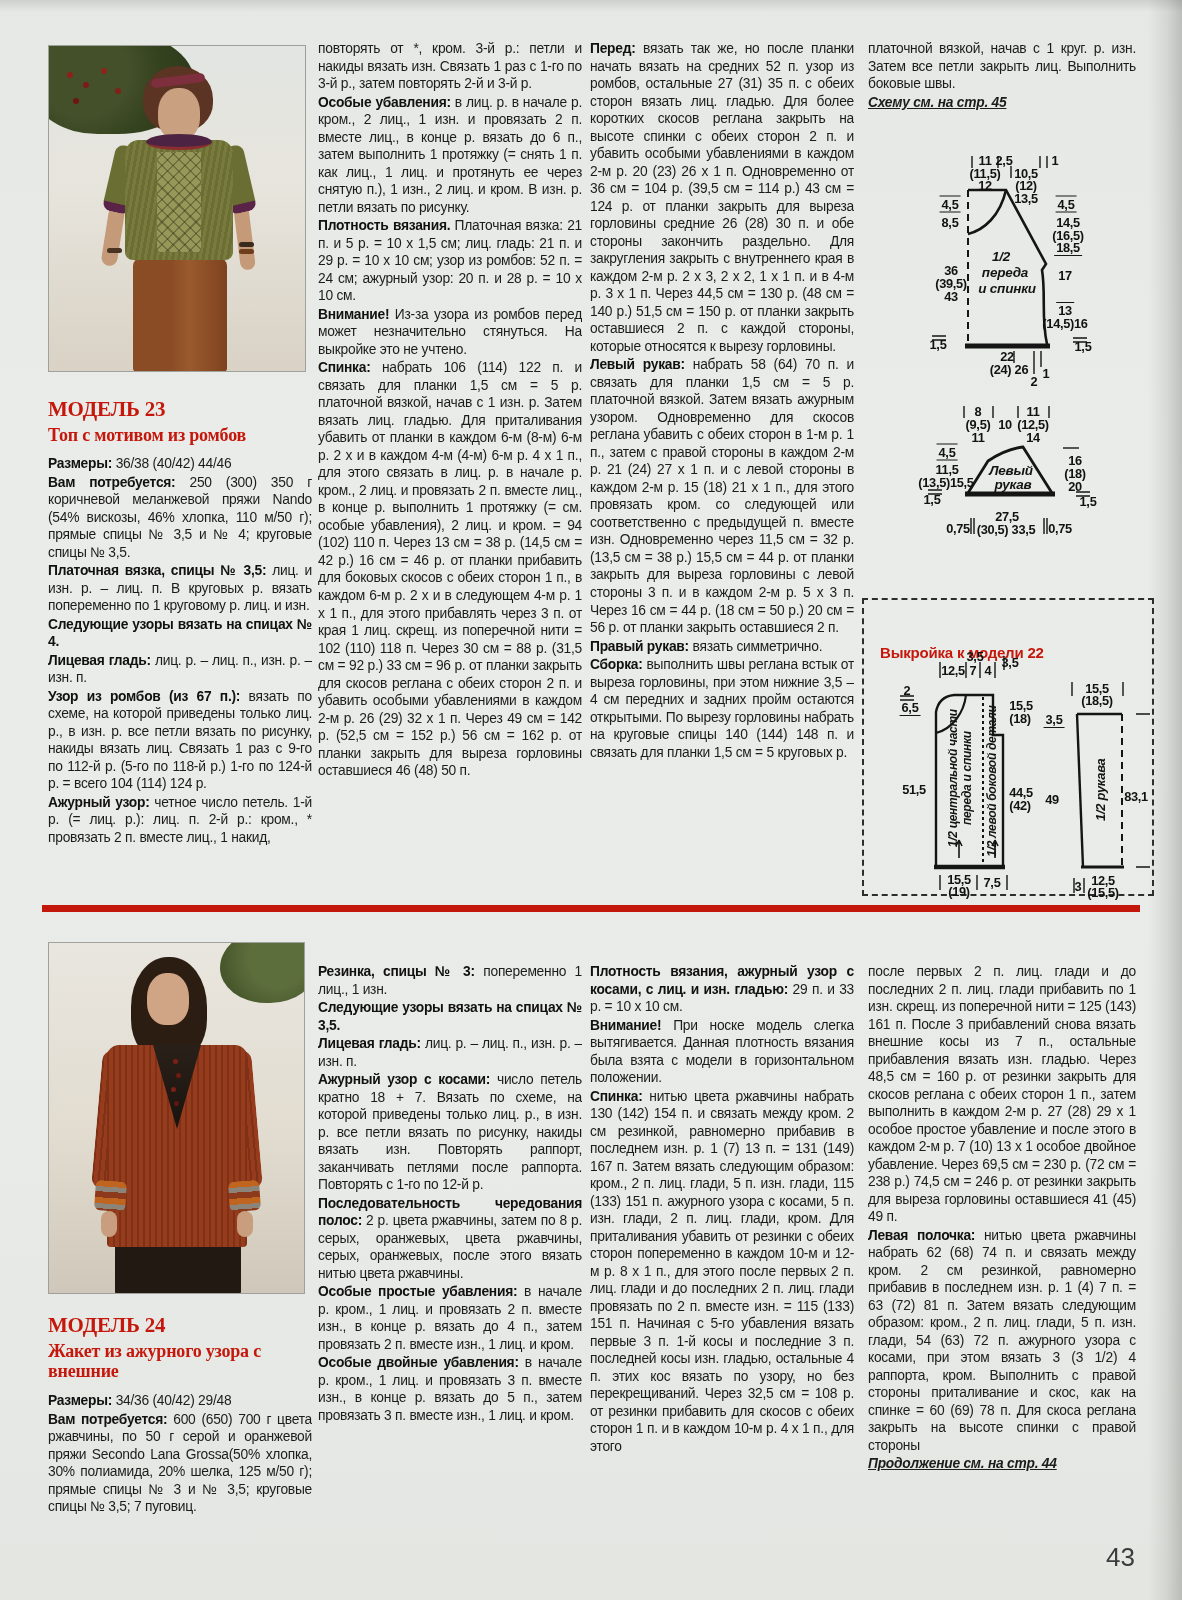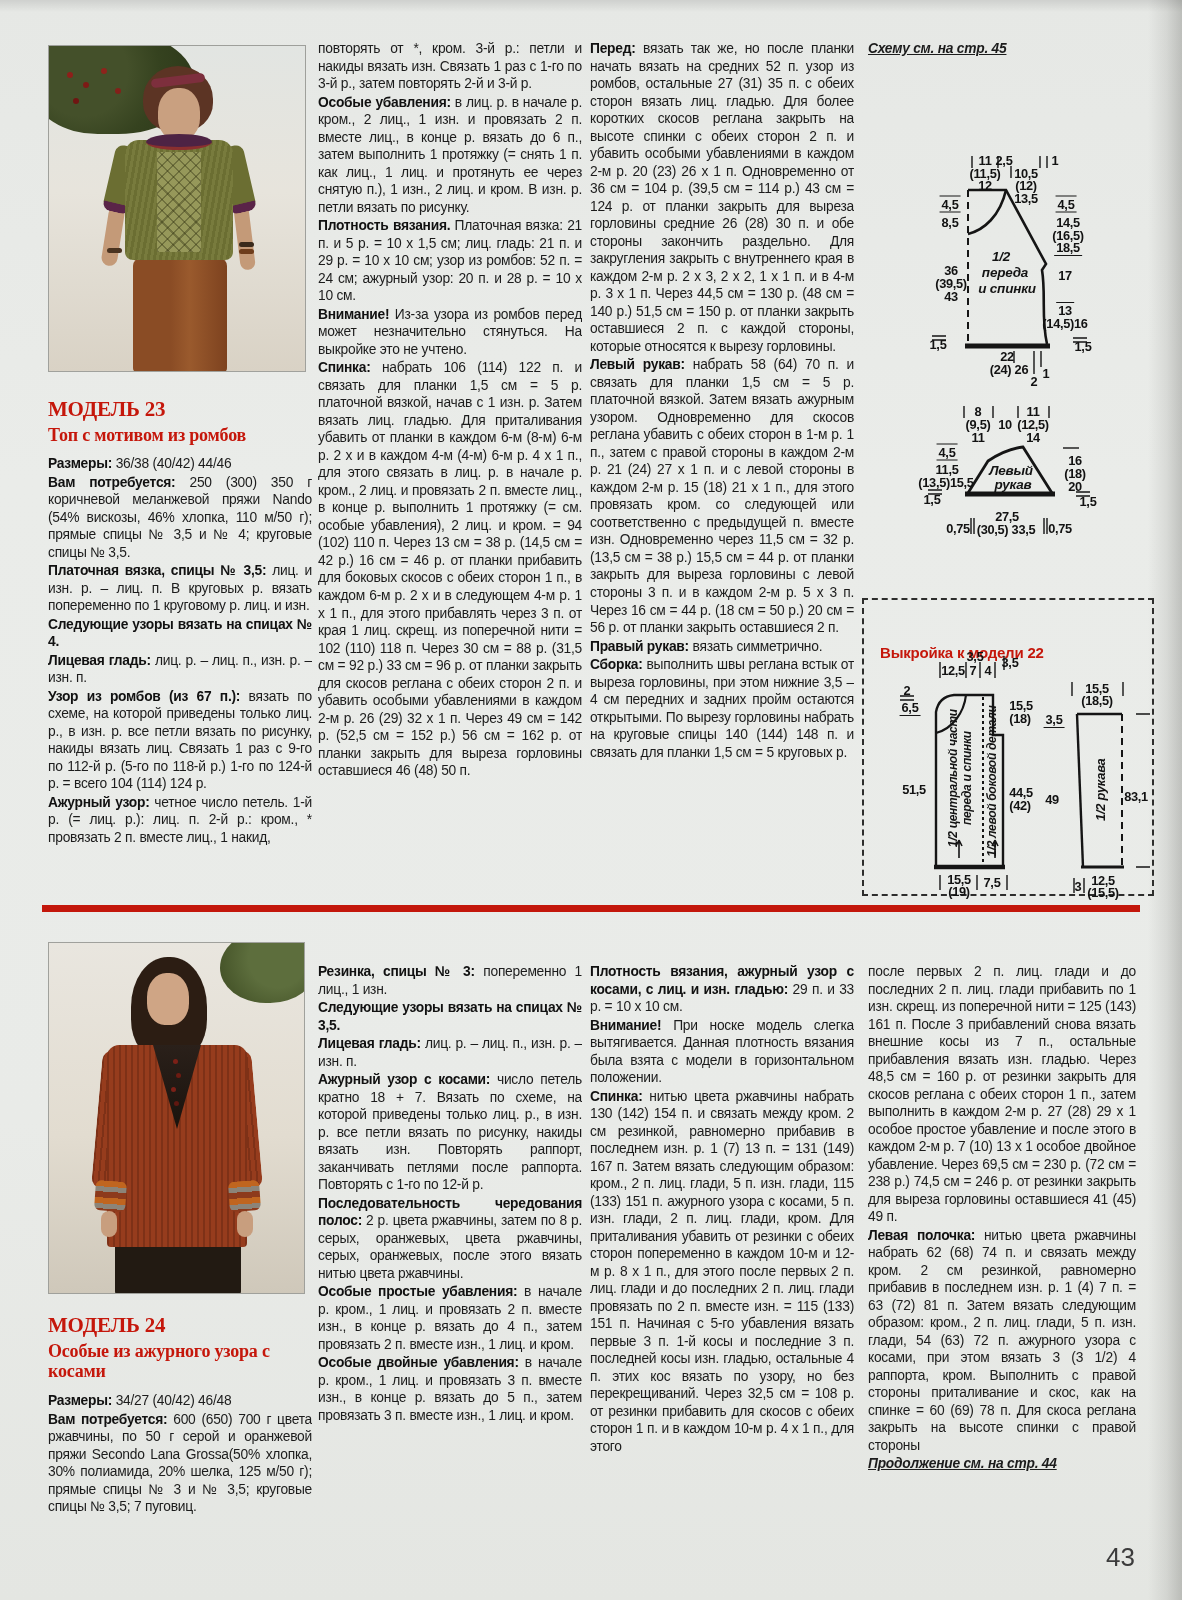--- a/index.html
+++ b/index.html
@@ -130,20 +130,21 @@
       <p class="para"><b>Внимание!</b><span> Из-за узора из ромбов перед может незначительно стянуться. На выкройке это не учтено.</span></p>
       <p class="para"><b>Спинка:</b><span> набрать 106 (114) 122 п. и связать для планки 1,5 см = 5 р. платочной вязкой, начав с 1 изн. р. Затем вязать лиц. гладью. Для приталивания убавить от планки в каждом 6-м (8-м) 6-м р. 2 х и в каждом 4-м (4-м) 6-м р. 4 х 1 п., для этого связать в лиц. р. в начале р. кром., 2 лиц. и провязать 2 п. вместе лиц., в конце р. выполнить 1 протяжку (= см. особые убавления), 2 лиц. и кром. = 94 (102) 110 п. Через 13 см = 38 р. (14,5 см = 42 р.) 16 см = 46 р. от планки прибавить для боковых скосов с обеих сторон 1 п., в каждом 6-м р. 2 х и в следующем 4-м р. 1 х 1 п., для этого прибавлять через 3 п. от края 1 лиц. скрещ. из поперечной нити = 102 (110) 118 п. Через 30 см = 88 р. (31,5 см = 92 р.) 33 см = 96 р. от планки закрыть для скосов реглана с обеих сторон 2 п. и убавить особыми убавлениями в каждом 2-м р. 26 (29) 32 х 1 п. Через 49 см = 142 р. (52,5 см = 152 р.) 56 см = 162 р. от планки закрыть для выреза горловины оставшиеся 46 (48) 50 п.</span></p>
     </div>
   <div class="col" style="left:590px;top:40px;width:264px;height:858px">
       <p class="para"><b>Перед:</b><span> вязать так же, но после планки начать вязать на средних 52 п. узор из ромбов, остальные 27 (31) 35 п. с обеих сторон вязать лиц. гладью. Для более коротких скосов реглана закрыть на высоте спинки с обеих сторон 2 п. и убавить особыми убавлениями в каждом 2-м р. 20 (23) 26 х 1 п. Одновременно от 36 см = 104 р. (39,5 см = 114 р.) 43 см = 124 р. от планки закрыть для выреза горловины средние 26 (28) 30 п. и обе стороны закончить раздельно. Для закругления закрыть с внутреннего края в каждом 2-м р. 2 х 3, 2 х 2, 1 х 1 п. и в 4-м р. 3 х 1 п. Через 44,5 см = 130 р. (48 см = 140 р.) 51,5 см = 150 р. от планки закрыть оставшиеся 2 п. с каждой стороны, которые относятся к вырезу горловины.</span></p>
       <p class="para"><b>Левый рукав:</b><span> набрать 58 (64) 70 п. и связать для планки 1,5 см = 5 р. платочной вязкой. Затем вязать ажурным узором. Одновременно для скосов реглана убавить с обеих сторон в 1-м р. 1 п., затем с правой стороны в каждом 2-м р. 21 (24) 27 х 1 п. и с левой стороны в каждом 2-м р. 15 (18) 21 х 1 п., для этого провязать кром. со следующей или соответственно с предыдущей п. вместе изн. Одновременно через 11,5 см = 32 р. (13,5 см = 38 р.) 15,5 см = 44 р. от планки закрыть для выреза горловины с левой стороны 3 п. и в каждом 2-м р. 5 х 3 п. Через 16 см = 44 р. (18 см = 50 р.) 20 см = 56 р. от планки закрыть оставшиеся 2 п.</span></p>
       <p class="para"><b>Правый рукав:</b><span> вязать симметрично.</span></p>
       <p class="para"><b>Сборка:</b><span> выполнить швы реглана встык от выреза горловины, при этом нижние 3,5 – 4 см передних и задних пройм остаются открытыми. По вырезу горловины набрать на круговые спицы 140 (144) 148 п. и связать для планки 1,5 см = 5 круговых р.</span></p>
     </div>
   <div class="col" style="left:868px;top:40px;width:268px;height:112px">
+      <p class="para"><span>платочной вязкой, начав с 1 круг. р. изн. Затем все петли закрыть лиц. Выполнить боковые швы.</span></p>
       <p class="para"><span class="note-link">Схему см. на стр. 45</span></p>
     </div>
 
   <div class="schem" style="left:868px;top:152px;width:272px;height:242px">
     <svg width="272" height="242" viewBox="0 0 272 242">
       <line x1="100" y1="38" x2="100" y2="196" stroke="#151515" stroke-width="2" stroke-dasharray="7 5"></line>
       <path d="M100,38 L138,38 L178,112 L174,118 C178,142 173,166 179,192" stroke="#151515" stroke-width="2.6" fill="none"></path>
       <path d="M138,38 C132,64 116,78 100,82" stroke="#151515" stroke-width="2.6" fill="none"></path>
       <path d="M97,194 L182,194" stroke="#151515" stroke-width="5" fill="none"></path>
       <line x1="104" y1="4" x2="104" y2="16" stroke="#151515" stroke-width="1.4"></line>
@@ -295,25 +296,25 @@
     <div class="ph2-v"></div>
     <div class="ph2-beads"></div>
     <div class="ph2-cuffL"></div>
     <div class="ph2-cuffR"></div>
     <div class="ph2-handL"></div>
     <div class="ph2-handR"></div>
   </div>
 
   <div class="mhead" style="left:48px;top:1314px;width:250px">
     <div class="h1">МОДЕЛЬ 24</div>
-    <div class="h2">Особые из ажурного узора с косами</div>
+    <div class="h2">Жакет из ажурного узора с внешние</div>
   </div>
 
   <div class="col" style="left:48px;top:1392px;width:264px;height:172px">
-      <p class="para"><b>Размеры:</b><span> 34/27 (40/42) 46/48</span></p>
+      <p class="para"><b>Размеры:</b><span> 34/36 (40/42) 29/48</span></p>
       <p class="para"><b>Вам потребуется:</b><span> 600 (650) 700 г цвета ржавчины, по 50 г серой и оранжевой пряжи Secondo Lana Grossa(50% хлопка, 30% полиамида, 20% шелка, 125 м/50 г); прямые спицы № 3 и № 3,5; круговые спицы № 3,5; 7 пуговиц.</span></p>
     </div>
   <div class="col" style="left:318px;top:963px;width:264px;height:602px">
       <p class="para"><b>Резинка, спицы № 3:</b><span> попеременно 1 лиц., 1 изн.</span></p>
       <p class="para"><b>Следующие узоры вязать на спицах № 3,5.</b></p>
       <p class="para"><b>Лицевая гладь:</b><span> лиц. р. – лиц. п., изн. р. – изн. п.</span></p>
       <p class="para"><b>Ажурный узор с косами:</b><span> число петель кратно 18 + 7. Вязать по схеме, на которой приведены только лиц. р., в изн. р. все петли вязать по рисунку, накиды вязать изн. Повторять раппорт, заканчивать петлями после раппорта. Повторять с 1-го по 12-й р.</span></p>
       <p class="para"><b>Последовательность чередования полос:</b><span> 2 р. цвета ржавчины, затем по 8 р. серых, оранжевых, цвета ржавчины, серых, оранжевых, после этого вязать нитью цвета ржавчины.</span></p>
       <p class="para"><b>Особые простые убавления:</b><span> в начале р. кром., 1 лиц. и провязать 2 п. вместе изн., в конце р. вязать до 4 п., затем провязать 2 п. вместе изн., 1 лиц. и кром.</span></p>
       <p class="para"><b>Особые двойные убавления:</b><span> в начале р. кром., 1 лиц. и провязать 3 п. вместе изн., в конце р. вязать до 5 п., затем провязать 3 п. вместе изн., 1 лиц. и кром.</span></p>

